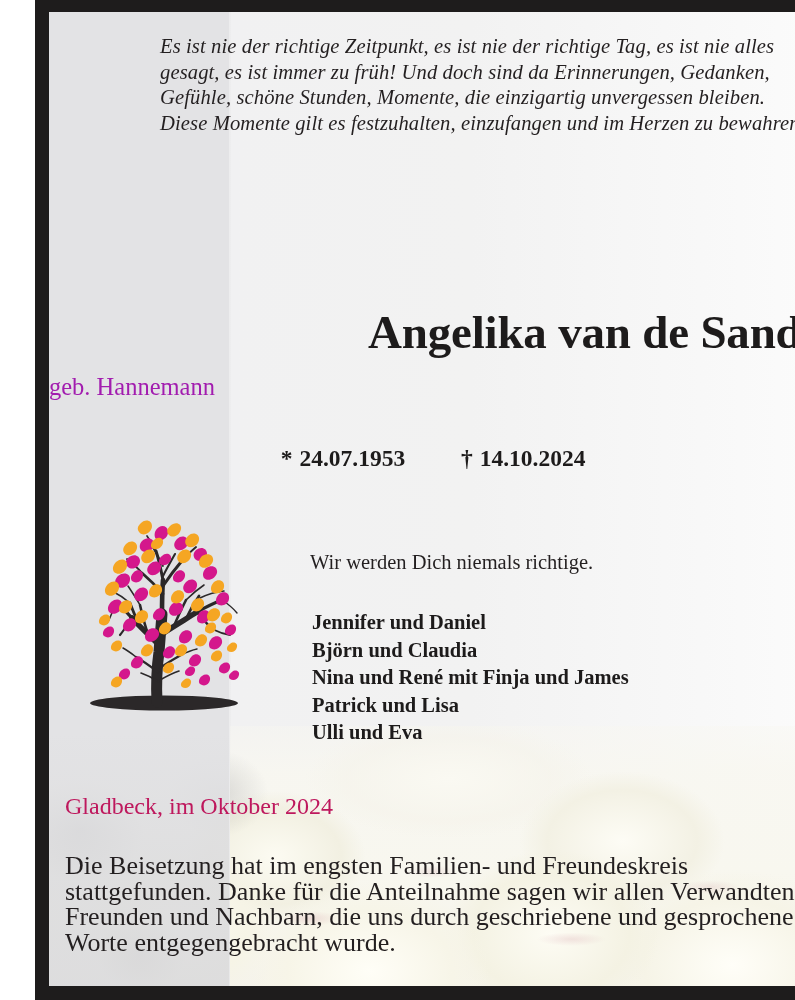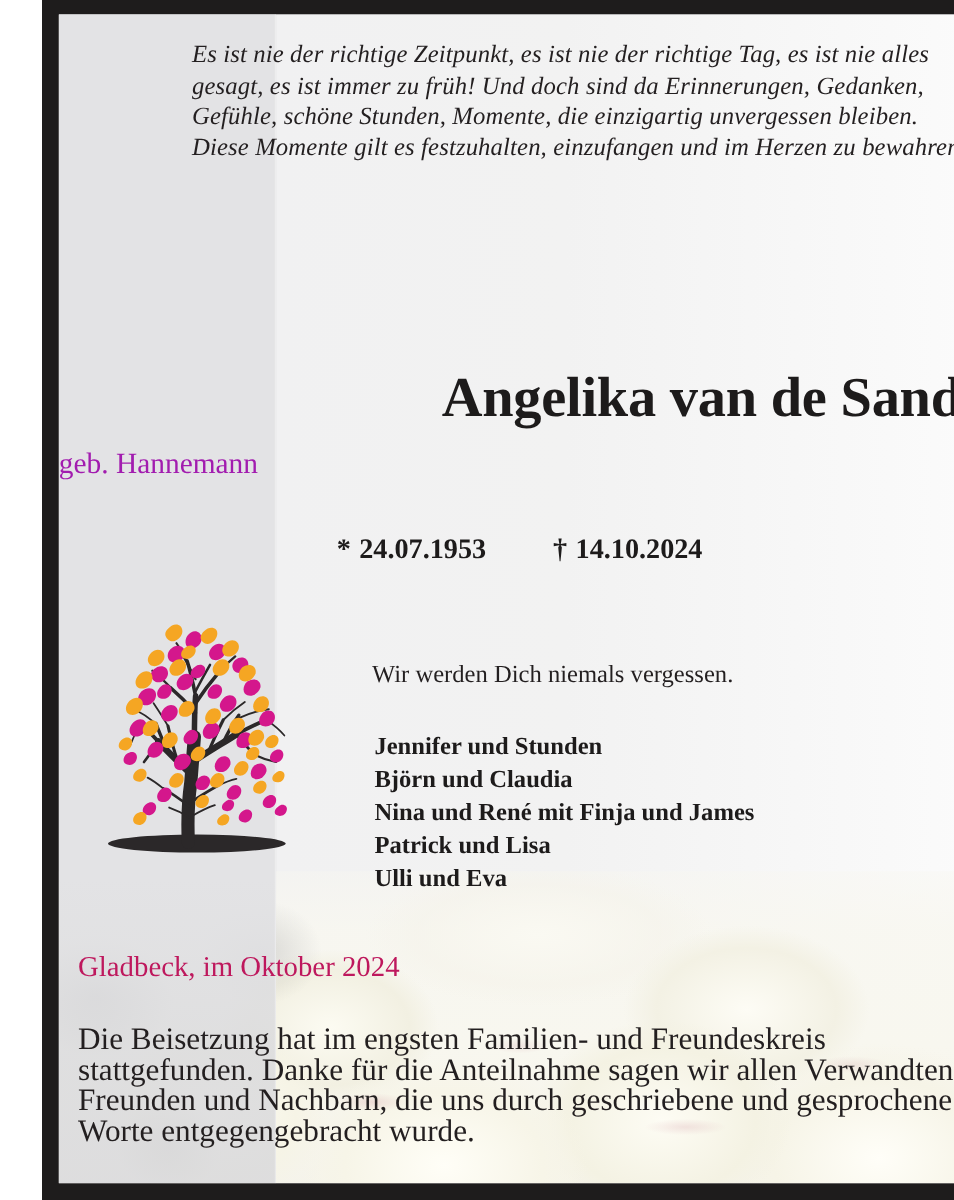--- a/index.html
+++ b/index.html
@@ -350,24 +350,24 @@
       <div class="name">Angelika van de Sandt</div>
 
       <div class="maiden">geb. Hannemann</div>
 
       <div class="dates">
         <span><span class="sym">*</span><span>24.07.1953</span></span>
         <span class="gap"></span>
         <span><span class="sym">†</span><span>14.10.2024</span></span>
       </div>
 
-      <div class="remember">Wir werden Dich niemals vergessen.</div>
+      <div class="remember">Wir werden Dich niemals richtige.</div>
 
       <div class="family">
-        <div>Jennifer und Stunden</div>
+        <div>Jennifer und Daniel</div>
         <div>Björn und Claudia</div>
         <div>Nina und René mit Finja und James</div>
         <div>Patrick und Lisa</div>
         <div>Ulli und Eva</div>
       </div>
 
       <div class="place">Gladbeck, im Oktober 2024</div>
 
       <div class="closing">Die Beisetzung hat im engsten Familien- und Freundeskreis stattgefunden. Danke für die Anteilnahme sagen wir allen Verwandten, Freunden und Nachbarn, die uns durch geschriebene und gesprochene Worte entgegengebracht wurde.</div>
     </div>

